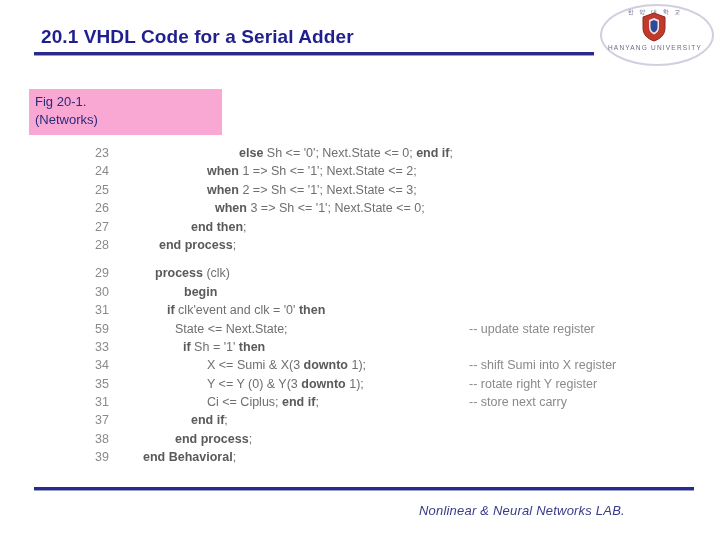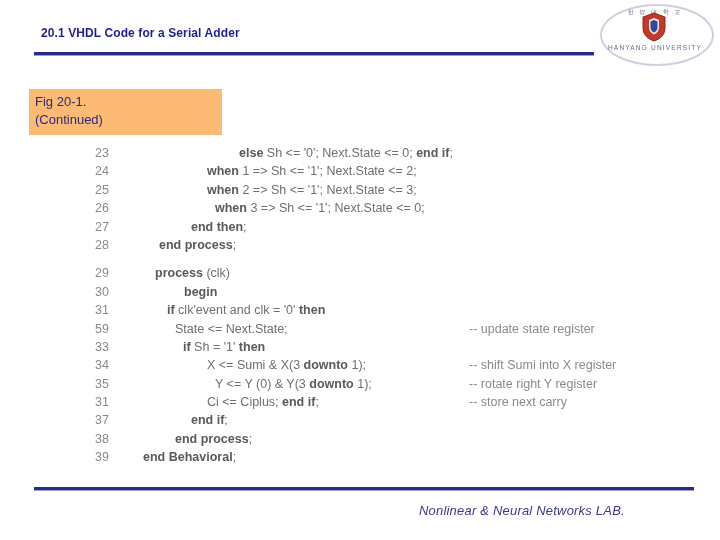--- a/index.html
+++ b/index.html
@@ -6,21 +6,21 @@
   body{
     width:720px;height:540px;background:#ffffff;
     font-family:"Liberation Sans", sans-serif;
     position:relative;overflow:hidden;
   }
   .slide{position:absolute;inset:0;}
 
   
   .title{
     position:absolute;left:41px;top:26px;
-    font-size:12px;font-weight:bold;color:#1f1f8f;
+    font-size:19px;font-weight:bold;color:#1f1f8f;
     letter-spacing:0.1px;
   }
   .title-rule{
     position:absolute;left:34px;top:52px;width:560px;height:3px;
     background:#2a2a8c;
   }
   .title-rule-thin{
     position:absolute;left:34px;top:55px;width:560px;height:1px;
     background:#9aa0c8;
   }
@@ -42,21 +42,21 @@
     font-size:6px;color:#6b6b8a;letter-spacing:2px;
   }
   .logo-text-bottom{
     position:absolute;left:0;top:40px;width:110px;text-align:center;
     font-size:6.5px;color:#6b6b8a;letter-spacing:1.2px;
   }
 
   
   .figbox{
     position:absolute;left:29px;top:89px;width:193px;height:46px;
-    background:#fdba74;
+    background:#f9a8d4;
   }
   .figbox .l1{
     position:absolute;left:6px;top:5px;font-size:13px;color:#2b2b7a;
   }
   .figbox .l2{
     position:absolute;left:6px;top:23px;font-size:13px;color:#2b2b7a;
   }
 
   
   .code{
@@ -108,38 +108,38 @@
     <svg class="logo-shield" viewBox="0 0 26 30">
       <path d="M13 1 L24 5 V16 C24 23 19 27 13 29 C7 27 2 23 2 16 V5 Z" fill="#c0392b" stroke="#8e2a20" stroke-width="1"></path>
       <path d="M13 6 L18 8 V15 C18 19 16 21 13 22.5 C10 21 8 19 8 15 V8 Z" fill="#ffffff" opacity="0.85"></path>
       <path d="M13 8 L16.5 9.5 V15 C16.5 18 15 19.5 13 20.5 C11 19.5 9.5 18 9.5 15 V9.5 Z" fill="#2a4b9b"></path>
     </svg>
     <div class="logo-text-bottom">HANYANG UNIVERSITY</div>
   </div>
 
   <div class="figbox">
     <div class="l1">Fig 20-1.</div>
-    <div class="l2">(Continued)</div>
+    <div class="l2">(Networks)</div>
   </div>
 
   <div class="code" id="code-listing">
       <div class="code-row"><span class="ln">23</span><span class="ctext" style="left: 144px;"><span class="kw">else</span> Sh &lt;= '0'; Next.State &lt;= 0; <span class="kw">end if</span>;</span></div>
       <div class="code-row"><span class="ln">24</span><span class="ctext" style="left: 112px;"><span class="kw">when</span> 1 =&gt; Sh &lt;= '1'; Next.State &lt;= 2;</span></div>
       <div class="code-row"><span class="ln">25</span><span class="ctext" style="left: 112px;"><span class="kw">when</span> 2 =&gt; Sh &lt;= '1'; Next.State &lt;= 3;</span></div>
       <div class="code-row"><span class="ln">26</span><span class="ctext" style="left: 120px;"><span class="kw">when</span> 3 =&gt; Sh &lt;= '1'; Next.State &lt;= 0;</span></div>
       <div class="code-row"><span class="ln">27</span><span class="ctext" style="left: 96px;"><span class="kw">end then</span>;</span></div>
       <div class="code-row"><span class="ln">28</span><span class="ctext" style="left: 64px;"><span class="kw">end process</span>;</span></div>
       <div class="gap"></div>
       <div class="code-row"><span class="ln">29</span><span class="ctext" style="left: 60px;"><span class="kw">process</span> (clk)</span></div>
       <div class="code-row"><span class="ln">30</span><span class="ctext" style="left: 80px; padding-left: 9px;"><span class="kw">begin</span></span></div>
       <div class="code-row"><span class="ln">31</span><span class="ctext" style="left: 72px;"><span class="kw">if</span> clk'event and clk = '0' <span class="kw">then</span></span></div>
       <div class="code-row"><span class="ln">59</span><span class="ctext" style="left: 80px;">State &lt;= Next.State;</span><span class="cmt">-- update state register</span></div>
       <div class="code-row"><span class="ln">33</span><span class="ctext" style="left: 88px;"><span class="kw">if</span> Sh = '1' <span class="kw">then</span></span></div>
       <div class="code-row"><span class="ln">34</span><span class="ctext" style="left: 112px;">X &lt;= Sumi &amp; X(3 <span class="kw">downto</span> 1);</span><span class="cmt">-- shift Sumi into X register</span></div>
-      <div class="code-row"><span class="ln">35</span><span class="ctext" style="left: 120px;">Y &lt;= Y (0) &amp; Y(3 <span class="kw">downto</span> 1);</span><span class="cmt">-- rotate right Y register</span></div>
+      <div class="code-row"><span class="ln">35</span><span class="ctext" style="left: 112px;">Y &lt;= Y (0) &amp; Y(3 <span class="kw">downto</span> 1);</span><span class="cmt">-- rotate right Y register</span></div>
       <div class="code-row"><span class="ln">31</span><span class="ctext" style="left: 112px;">Ci &lt;= Ciplus; <span class="kw">end if</span>;</span><span class="cmt">-- store next carry</span></div>
       <div class="code-row"><span class="ln">37</span><span class="ctext" style="left: 96px;"><span class="kw">end if</span>;</span></div>
       <div class="code-row"><span class="ln">38</span><span class="ctext" style="left: 80px;"><span class="kw">end process</span>;</span></div>
       <div class="code-row"><span class="ln">39</span><span class="ctext" style="left: 48px;"><span class="kw">end Behavioral</span>;</span></div>
     </div>
 
   <div class="footer-rule"></div>
   <div class="footer-rule-thin"></div>
   <div class="footer-text">Nonlinear &amp; Neural Networks LAB.</div>
 

